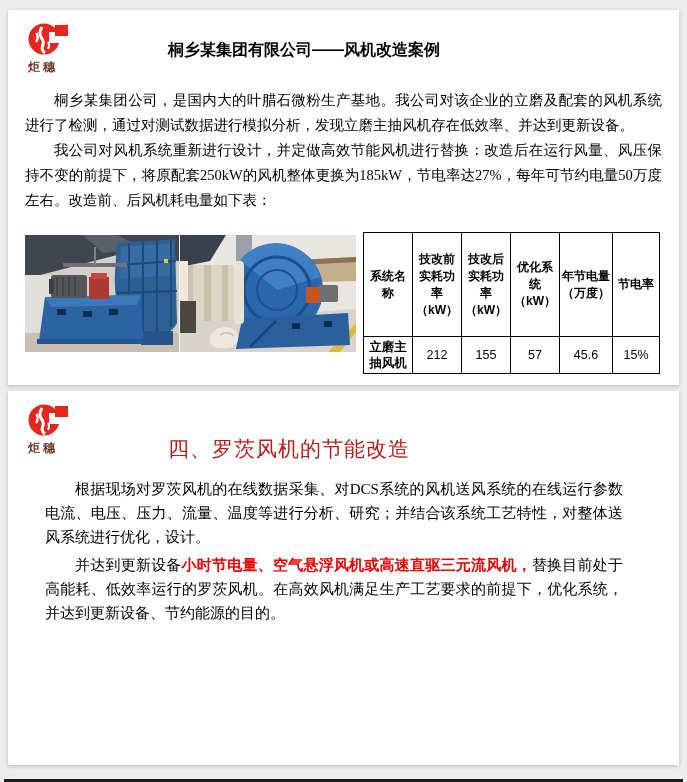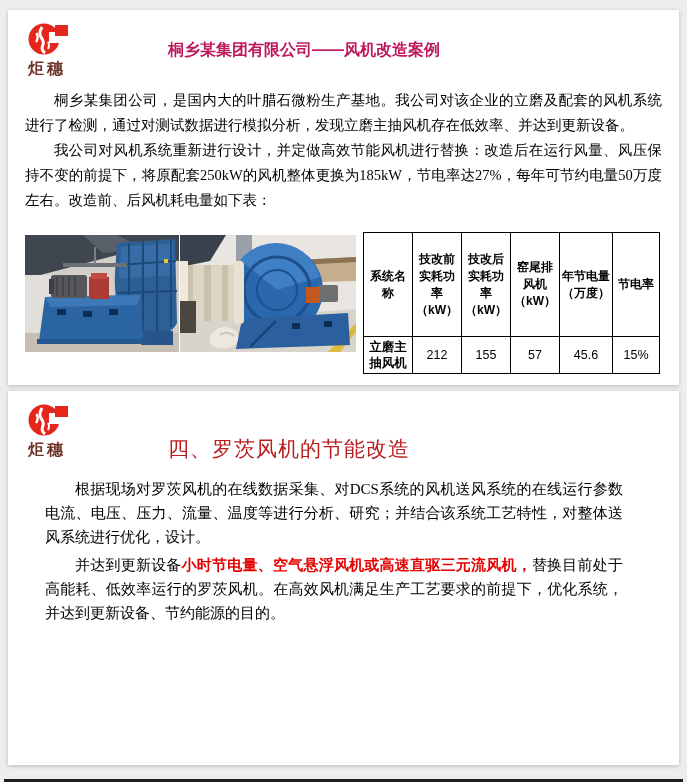--- a/index.html
+++ b/index.html
@@ -12,26 +12,26 @@
   .page{
     position:absolute;left:8px;width:671px;background:#ffffff;
     box-shadow:0 1px 4px rgba(0,0,0,.22);
   }
   #page1{top:10px;height:375px;}
   #page2{top:391px;height:374px;}
   .logo{position:absolute;left:20px;top:8px;width:52px;text-align:left;}
   .logo-mark{display:block;}
   .logo-text{
     font-family:"Liberation Sans", sans-serif;
-    font-size:16px;font-weight:bold;color:#6e3226;letter-spacing:3px;margin-top:1px;
+    font-size:12px;font-weight:bold;color:#6e3226;letter-spacing:3px;margin-top:1px;
   }
   .doc-title{
     position:absolute;left:160px;top:30px;
     font-family:"Liberation Sans", sans-serif;
-    font-size:16px;font-weight:bold;color:#be185d;white-space:nowrap;
+    font-size:16px;font-weight:bold;color:#000000;white-space:nowrap;
   }
   .body-text-1{
     position:absolute;left:17px;top:78px;width:637px;
     font-size:14.5px;line-height:25px;color:#000;text-align:justify;
   }
   .body-text-1 p{margin:0;text-indent:2em;}
   .photos{position:absolute;top:225px;left:17px;height:117px;}
   .photo{position:absolute;top:0;}
   #photo1{left:0;width:154px;height:117px;}
   #photo2{left:155px;width:176px;height:117px;}
@@ -176,21 +176,21 @@
         <col style="width:49px">
       <col style="width:49px">
         <col style="width:53px">
         <col style="width:47px">
     </colgroup>
     <tbody>
         <tr class="hdr-row">
       <th>系统名称</th>
       <th>技改前实耗功率（kW）</th>
       <th>技改后实耗功率（kW）</th>
-      <th>窑尾排风机（kW）</th>
+      <th>优化系统（kW）</th>
       <th>年节电量（万度）</th>
       <th>节电率</th>
     </tr>
     <tr class="data-row">
       <td class="sys-name">立磨主抽风机</td>
       <td>212</td>
       <td>155</td>
       <td>57</td>
       <td>45.6</td>
       <td>15%</td>

